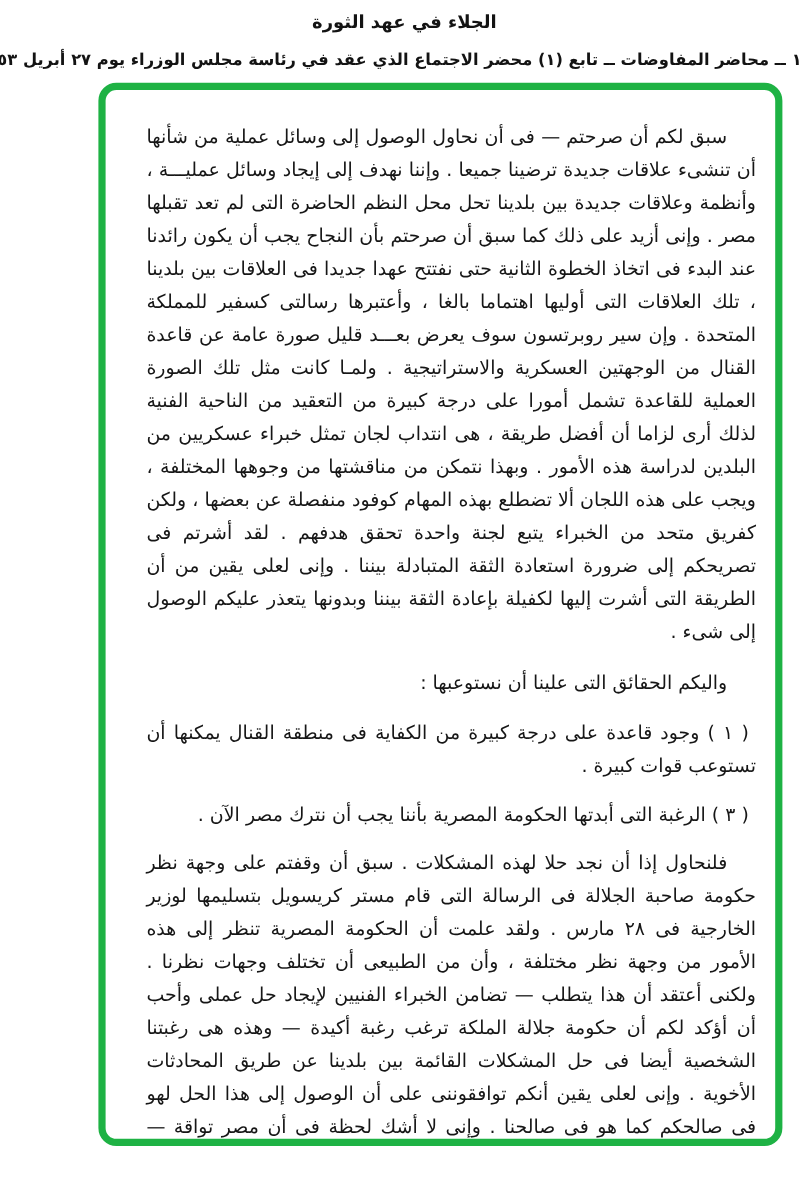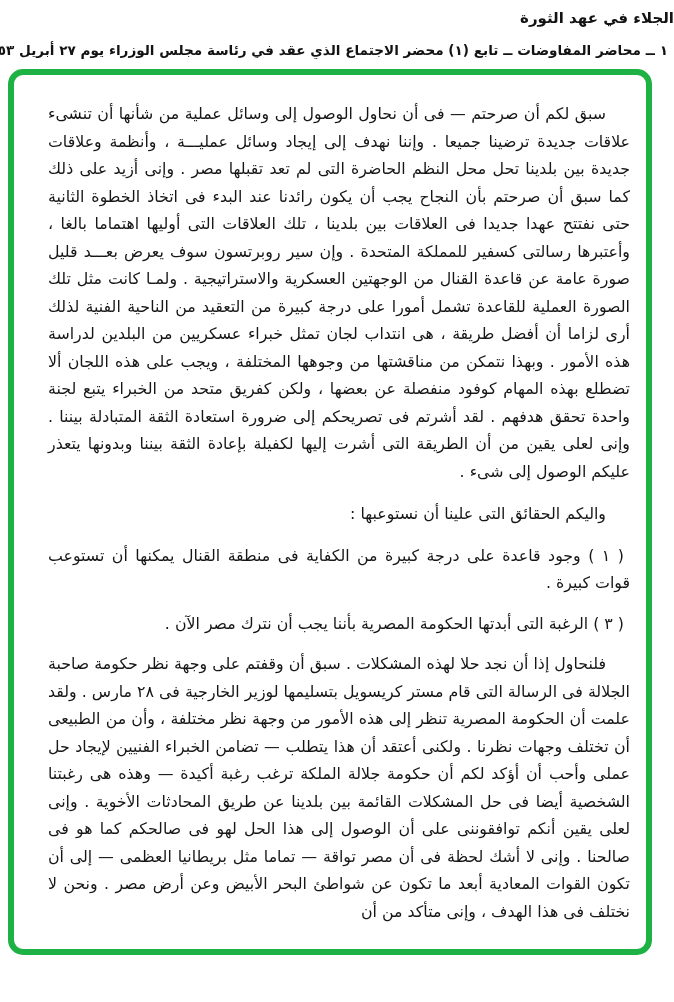--- a/index.html
+++ b/index.html
@@ -11,20 +11,21 @@
     overflow:hidden;
     position:relative;
   }
   .page{
     width:674px;height:1002px;
     direction:rtl;
     box-sizing:border-box;
   }
   
   .doc-header{
+    text-align:center;
     padding-top:9px;
     direction:rtl;
   }
   .doc-title{
     font-size:15px;
     font-weight:bold;
     letter-spacing:0.2px;
     margin:0 0 15px 0;
   }
   .doc-subtitle{
@@ -36,21 +37,21 @@
   .doc-source{
     font-size:10.4px;
     font-weight:bold;
     margin:0;
     color:#1c1c1c;
   }
   
   .highlight-box{
     box-sizing:border-box;
     margin:11px 22px 0 22px;
-    width:644px;
+    width:570px;
     height:886px;
     border:6px solid #b91c1c;
     border-radius:15px;
     padding:25px 16px 8px 34px;
     overflow:hidden;
     background:#ffffff;
   }
   .body-text{
     direction:rtl;
     font-size:15.8px;

